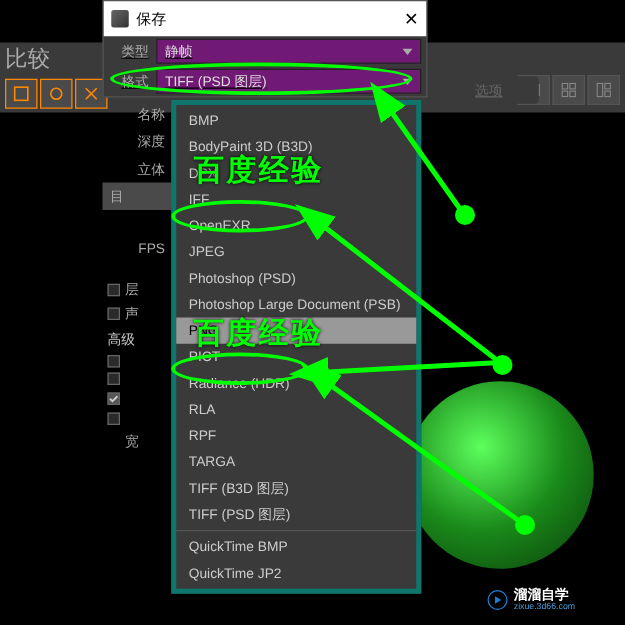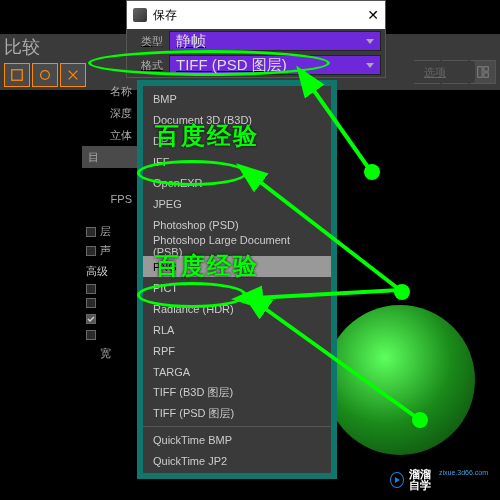--- a/index.html
+++ b/index.html
@@ -8,58 +8,58 @@
     .bg-toolbar { position: absolute; top: 34px; left: 0; width: 100%; height: 26px; background: #3a3a3a; display: flex; align-items: center; padding: 0 4px; gap: 8px; }
     .bg-toolbar span { color: #aaa; font-size: 18px; }
     
     .icon-row { position: absolute; top: 60px; left: 0; width: 100%; height: 30px; background: #3a3a3a; display: flex; align-items: center; padding: 0 4px; gap: 2px; }
     .icon-btn { width: 26px; height: 24px; background: #4a4a4a; border: 1px solid #333; display: flex; align-items: center; justify-content: center; }
     .icon-btn.orange { border-color: #ff8800; }
     .icon-btn svg { width: 14px; height: 14px; }
     
     .sphere { position: absolute; right: 25px; bottom: 45px; width: 150px; height: 150px; border-radius: 50%; background: radial-gradient(circle at 40% 35%, #5dff5d, #1a8a1a 50%, #0a3a0a); }
     
-    .dialog { position: absolute; top: 0; left: 82px; width: 260px; background: #3a3a3a; border: 1px solid #555; margin-left: 44px; }
+    .dialog { position: absolute; top: 0; left: 82px; width: 260px; background: #3a3a3a; border: 1px solid #555; }
     .titlebar { height: 28px; background: #fff; display: flex; align-items: center; padding: 0 6px; gap: 6px; }
     .titlebar .cube { width: 14px; height: 14px; background: linear-gradient(135deg,#666,#333); border-radius: 2px; }
     .titlebar .title { font-size: 12px; color: #000; flex: 1; }
     .titlebar .close { font-size: 14px; color: #000; cursor: pointer; }
     
     .form-row { display: flex; align-items: center; height: 24px; padding: 0 4px; gap: 6px; text-decoration: underline; }
     .form-label { width: 32px; font-size: 11px; color: #aaa; text-align: right; }
-    .dropdown { flex: 1; height: 20px; background: #6d28d9; border: 1px solid #222; display: flex; align-items: center; justify-content: space-between; padding: 0 6px; color: #ddd; font-size: 15px; cursor: pointer; }
+    .dropdown { flex: 1; height: 20px; background: #701a75; border: 1px solid #222; display: flex; align-items: center; justify-content: space-between; padding: 0 6px; color: #ddd; font-size: 11px; cursor: pointer; }
     .dropdown .arrow { width: 0; height: 0; border-left: 4px solid transparent; border-right: 4px solid transparent; border-top: 5px solid #aaa; }
     
     .options-btn { position: absolute; top: 60px; right: -90px; width: 80px; height: 22px; background: #3a3a3a; border-radius: 3px; display: flex; align-items: center; justify-content: center; color: #666; font-size: 11px; text-decoration: underline; }
     
     .side-labels { position: absolute; left: 82px; top: 80px; width: 56px; }
     .side-label { height: 22px; display: flex; align-items: center; justify-content: flex-end; padding-right: 6px; color: #aaa; font-size: 11px; }
     .side-check { display: flex; align-items: center; gap: 4px; padding: 2px 4px; color: #aaa; font-size: 11px; }
     .side-check .box { width: 10px; height: 10px; border: 1px solid #666; background: #2a2a2a; }
     
-    .format-list { position: absolute; left: 137px; top: 80px; width: 200px; background: #3a3a3a; border: 6px solid #0f766e; padding: 2px 0; }
+    .format-list { position: absolute; left: 137px; top: 80px; width: 200px; background: #3a3a3a; border: 4px solid #0f766e; padding: 2px 0; }
     .format-item { height: 21px; display: flex; align-items: center; padding: 0 10px; color: #ccc; font-size: 11px; cursor: pointer; }
     .format-item.selected { background: #999; color: #000; }
     .format-sep { height: 1px; background: #555; margin: 2px 0; }
     
     .green-oval { position: absolute; border: 3px solid #00ff00; border-radius: 50%; pointer-events: none; }
     .oval1 { left: 88px; top: 50px; width: 242px; height: 26px; }
     .oval2 { left: 137px; top: 160px; width: 110px; height: 26px; }
     .oval3 { left: 137px; top: 282px; width: 110px; height: 26px; }
     
     .watermark { position: absolute; color: #00ff00; font-size: 24px; letter-spacing: 2px; font-weight: bold; pointer-events: none; text-shadow: 0 0 3px #000; }
     .wm1 { left: 155px; top: 120px; }
     .wm2 { left: 155px; top: 250px; }
     
     .arrow-line { position: absolute; pointer-events: none; }
     
     .logo-badge { position: absolute; right: 6px; bottom: 6px; width: 110px; height: 28px; background: rgba(0,0,0,0.85); border-radius: 4px; display: flex; align-items: center; padding: 0 6px; gap: 5px; }
     .logo-badge .play { width: 16px; height: 16px; border: 1.5px solid #1a7fd4; border-radius: 50%; display: flex; align-items: center; justify-content: center; }
     .logo-badge .play::after { content: ''; width: 0; height: 0; border-left: 5px solid #1a7fd4; border-top: 3px solid transparent; border-bottom: 3px solid transparent; margin-left: 1px; }
-    .logo-badge .logo-text { display: flex; flex-direction: row; line-height: 1; }
+    .logo-badge .logo-text { display: flex; flex-direction: column; line-height: 1; }
     .logo-badge .cn { color: #fff; font-size: 11px; font-weight: bold; }
     .logo-badge .url { color: #4a9fdf; font-size: 7px; }
     
     .right-icons { position: absolute; top: 60px; right: 4px; display: flex; gap: 2px; }
     .right-icons .icon-btn { border-color: #555; }
     
     .reset-btn { position: absolute; left: 100px; top: 410px; width: 34px; height: 18px; background: #333; border: 1px solid #222; display:flex;align-items:center;justify-content:center;color:#aaa;font-size:10px;margin-left:44px; }
   </style>
 </head>
 <body>
@@ -167,21 +167,21 @@
   <div class="side-check">
       <div class="box"></div>
     </div>
   <div class="side-label" style="justify-content:flex-start;padding-left:18px">宽</div>
 </div>
 
 <div class="reset-btn">重置</div>
 
 <div class="format-list">
     <div class="format-item">BMP</div>
-    <div class="format-item">Document 3D (B3D)</div>
+    <div class="format-item">BodyPaint 3D (B3D)</div>
     <div class="format-item">DPX</div>
     <div class="format-item">IFF</div>
     <div class="format-item">OpenEXR</div>
     <div class="format-item">JPEG</div>
     <div class="format-item">Photoshop (PSD)</div>
     <div class="format-item">Photoshop Large Document (PSB)</div>
     <div class="format-item selected">PNG</div>
     <div class="format-item">PICT</div>
     <div class="format-item">Radiance (HDR)</div>
     <div class="format-item">RLA</div>

